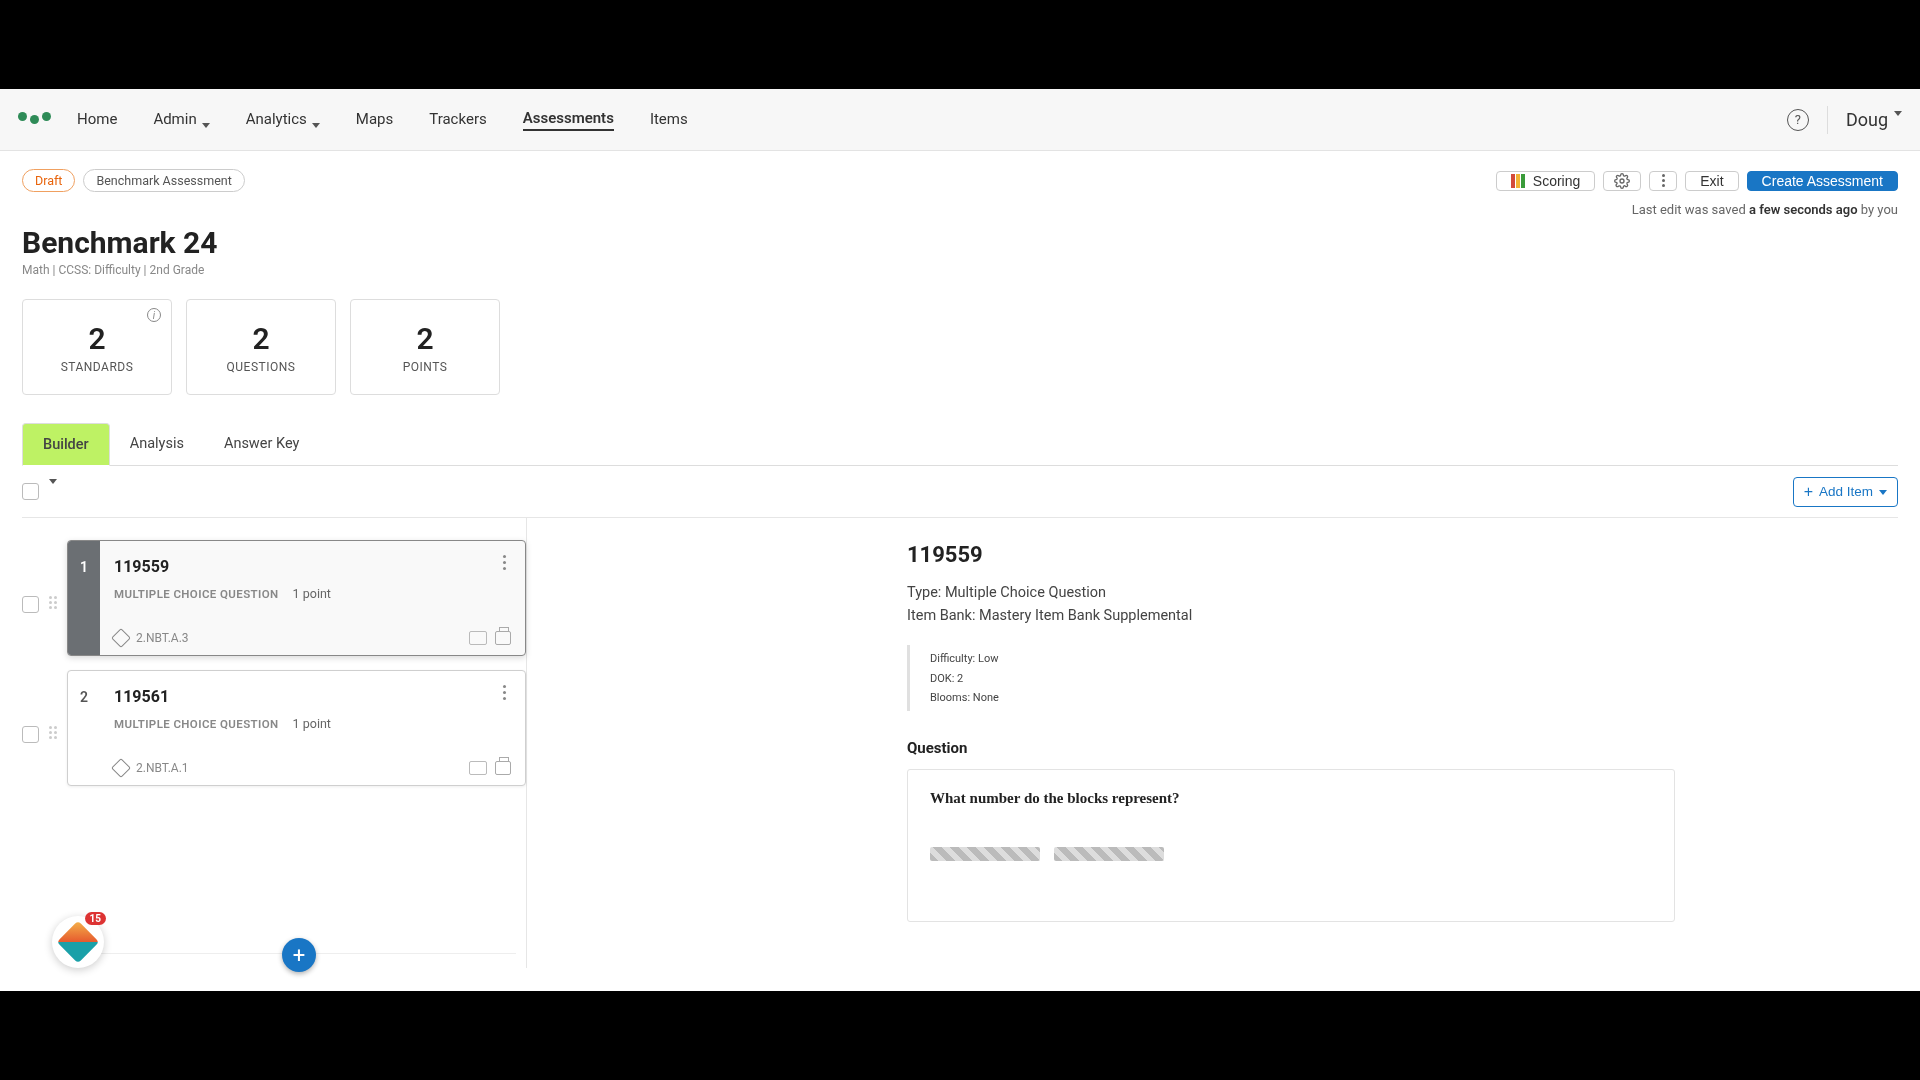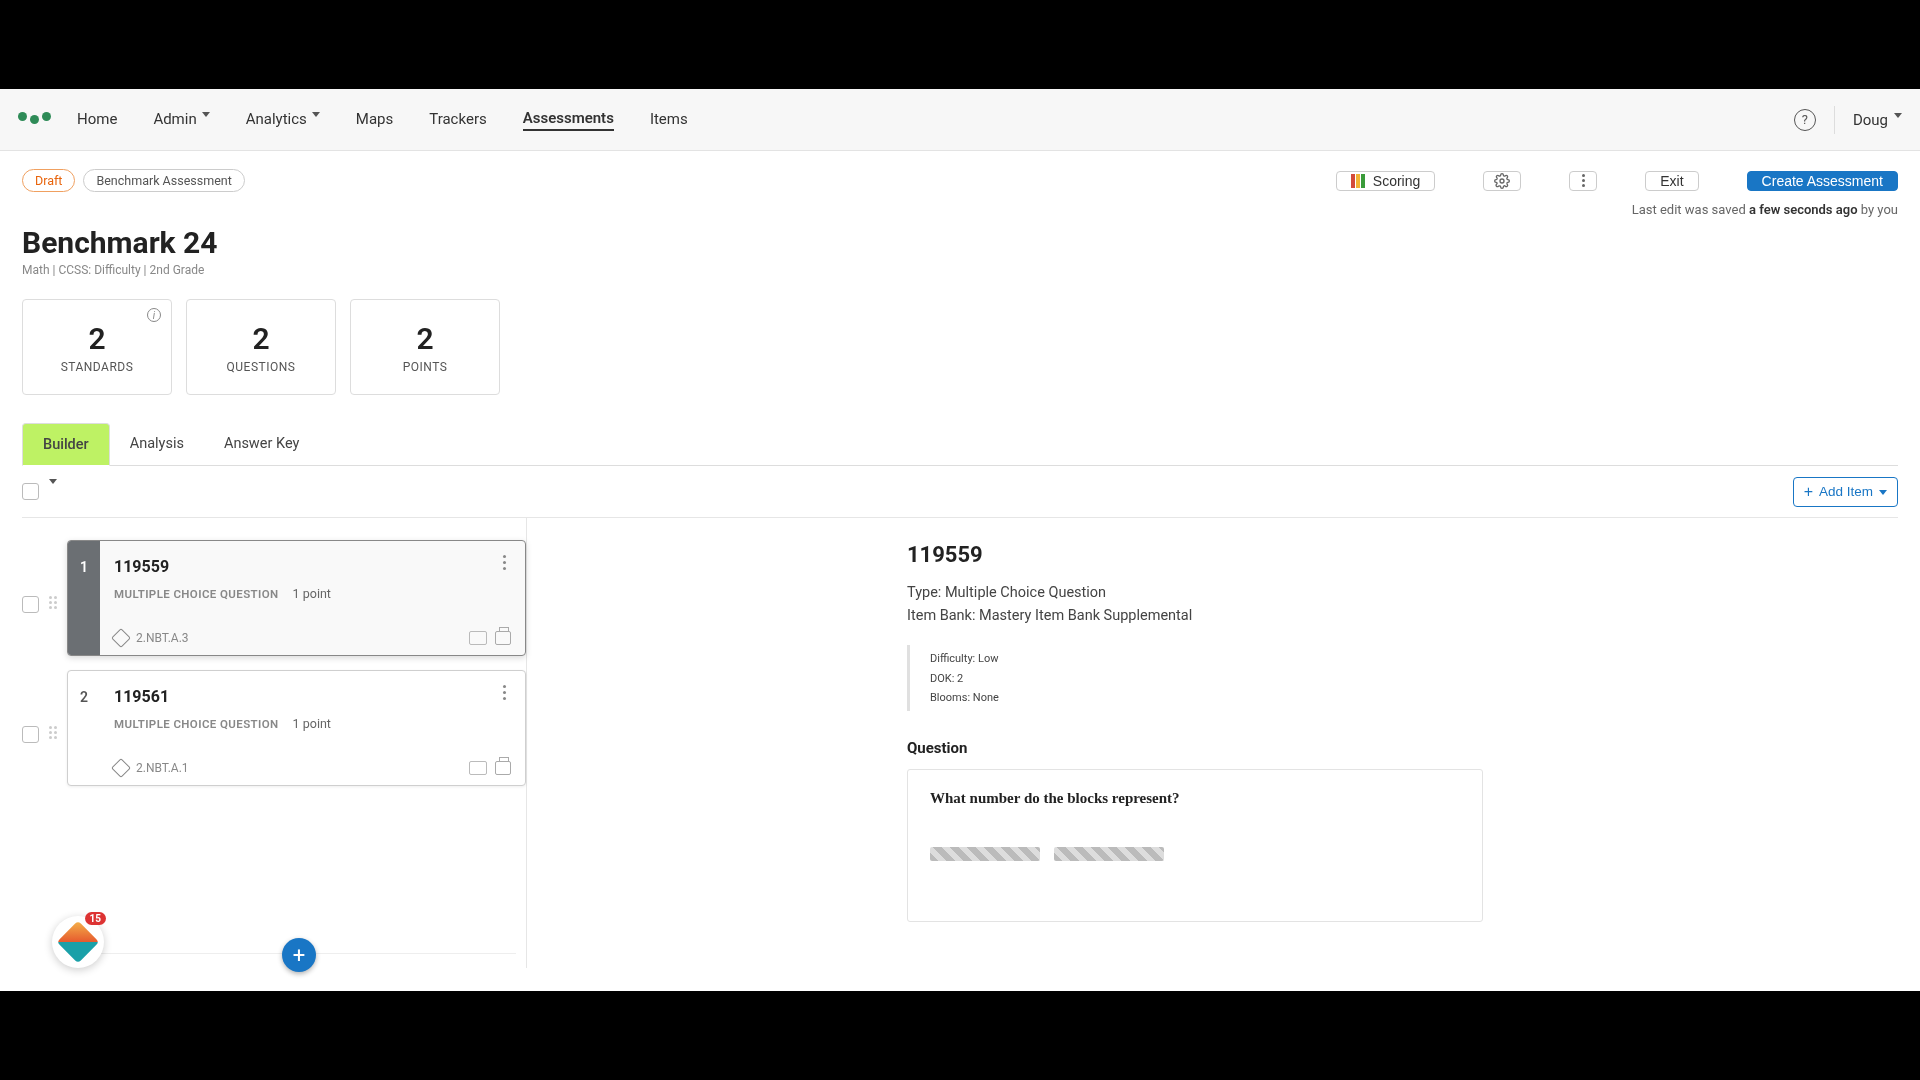--- a/index.html
+++ b/index.html
@@ -41,21 +41,21 @@
   }
   .logo .dot { width: 9px; height: 9px; background: #2e8b57; border-radius: 50%; }
   .logo .dot:nth-child(1){ transform: translateY(-3px);}
   .logo .dot:nth-child(3){ transform: translateY(-3px);}
   .navlinks { display: flex; gap: 36px; align-items: center; }
   .navlink {
     color: #333;
     font-size: 15px;
     cursor: pointer;
     display: flex;
-    align-items: flex-start;
+    align-items: flex-end;
     gap: 5px;
     padding-bottom: 2px;
   }
   .navlink.active {
     font-weight: 600;
     border-bottom: 2px solid #333;
   }
   .chevron-down {
     width: 0; height: 0;
     border-left: 4px solid transparent;
@@ -73,21 +73,21 @@
     width: 22px; height: 22px;
     border: 1.5px solid #555;
     border-radius: 50%;
     display: flex; align-items: center; justify-content: center;
     font-size: 13px; color: #555;
     cursor: pointer;
   }
   .vdiv { width: 1px; height: 28px; background: #ddd; }
   .user-menu {
     display: flex; align-items: flex-start; gap: 6px;
-    font-size: 15px; cursor: pointer;
+    font-size: 18px; cursor: pointer;
   }
 
   
   .actionbar-wrap { padding: 18px 22px 0 22px; }
   .actionbar {
     display: flex;
     align-items: center;
   }
   .pill {
     border-radius: 14px;
@@ -109,21 +109,20 @@
     border: 1px solid #ccc;
     background: #fff;
     border-radius: 4px;
     padding: 0 14px;
     display: flex;
     align-items: center;
     gap: 8px;
     font-size: 14px;
     cursor: pointer;
     color: #333;
-    margin-left: 40px;
   }
   .btn.iconbtn { padding: 0 10px; }
   .btn.primary {
     background: #1976c5;
     color: #fff;
     border-color: #1976c5;
     font-weight: 500;
   }
   .scoring-icon { display:flex; gap:1px; }
   .scoring-icon span { width:4px; height:14px; display:block; }
@@ -320,21 +319,21 @@
   .detail-sub {
     border-left:3px solid #e0e0e0;
     margin:18px 0 28px 0;
     padding:4px 0 4px 20px;
     color:#444; font-size:11px; line-height:1.75;
   }
   .section-label { font-size:15px; font-weight:700; color:#222; margin-bottom:12px; }
   .question-box {
     border:1px solid #e3e3e3;
     border-radius:3px;
-    width:576px;
+    width:768px;
     padding:20px 22px 60px 22px;
   }
   .question-text { font-family: Georgia, "Times New Roman", serif; font-size:15px; font-weight:700; color:#222; }
 
   .blocks-row { margin-top:40px; display:flex; gap:14px; }
   .block {
     width:110px; height:14px;
     background: repeating-linear-gradient(45deg,#bbb,#bbb 6px,#ddd 6px,#ddd 12px);
     border-radius:2px;
   }

